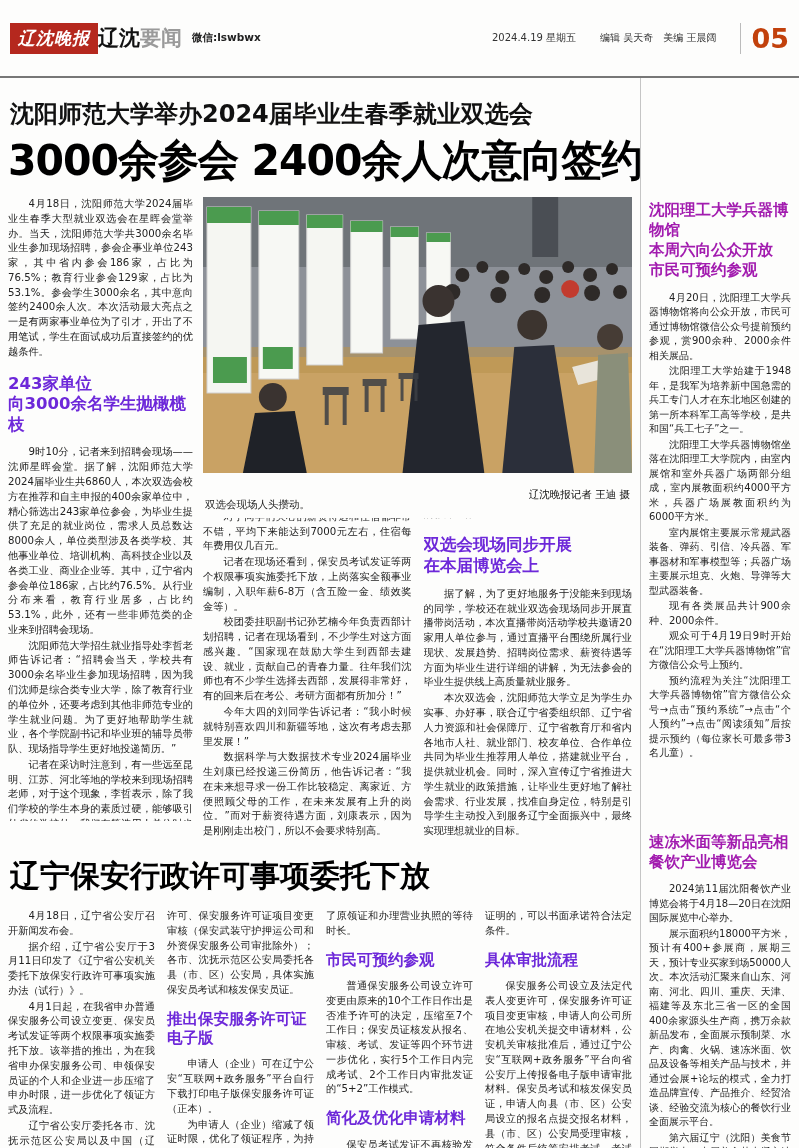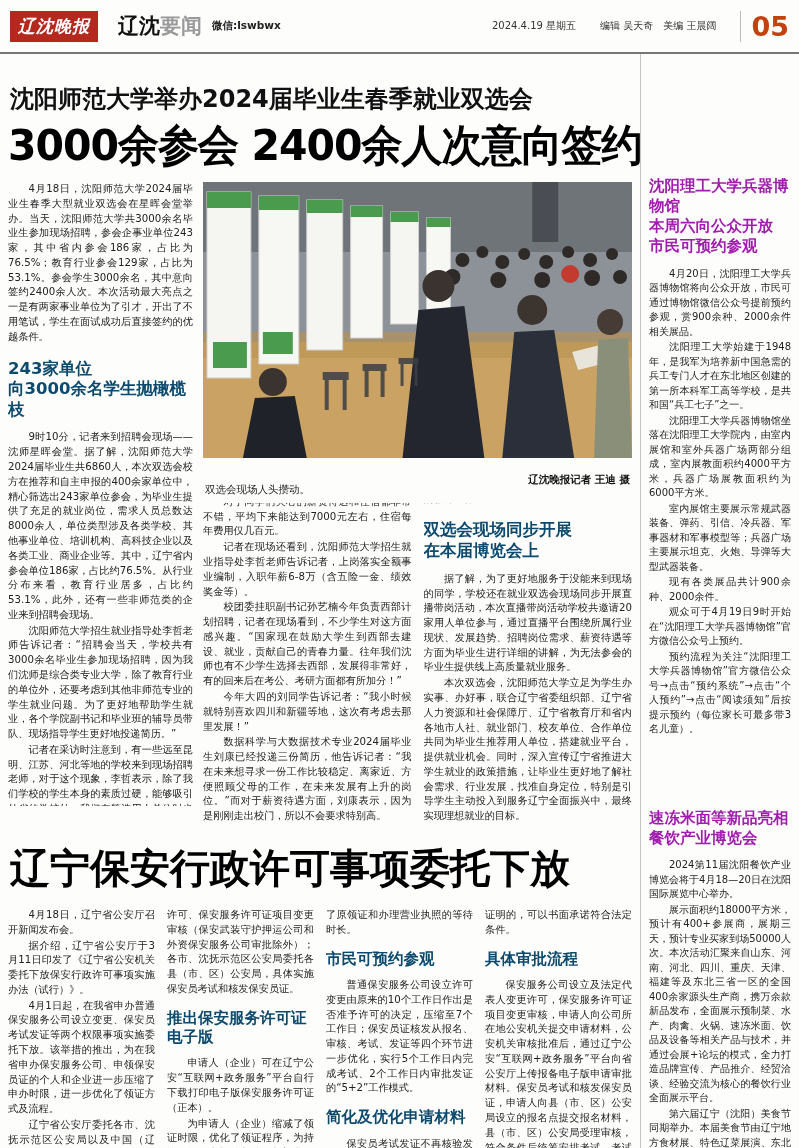--- a/index.html
+++ b/index.html
@@ -1,53 +1,53 @@
 <!DOCTYPE html>
 <html><head>
 <meta charset="utf-8">
 <style>
   html,body{margin:0;padding:0;background:#e8e8e8;}
   .page{position:relative;width:799px;height:1148px;background:#fdfdfc;margin:0 auto;
         font-family:"DejaVu Sans","Liberation Sans",sans-serif;color:#1c1c1c;overflow:hidden;}
   
-  .hdr{height:44px;display:flex;align-items:center;padding:4px 10px;border-bottom:2px solid #777;}
+  .hdr{height:44px;display:flex;align-items:center;padding:16px 10px;border-bottom:2px solid #777;}
   .logo{background:#b5281e;color:#fff;font-weight:bold;font-style:italic;
         font-size:17px;padding:4px 8px;letter-spacing:1px;white-space:nowrap;}
-  .secwrap{margin-left:20px;display:flex;align-items:baseline;}
+  .secwrap{margin-left:0;display:flex;align-items:baseline;}
   .sec-b{font-size:21px;font-weight:900;color:#111;}
   .sec-l{font-size:21px;font-weight:900;color:#9a9a9a;}
   .wechat{font-size:10.5px;font-weight:bold;color:#222;margin-left:10px;text-align:right;}
   .hdr-right{margin-left:auto;display:flex;align-items:center;gap:24px;}
   .hdr-meta{font-size:10px;color:#333;}
   .pageno{font-size:27px;color:#c2410c;font-weight:bold;border-left:1px solid #bbb;padding-left:10px;}
   
   .content{display:flex;padding:0 8px;}
   .main{width:624px;}
   aside{width:151px;border-left:1px solid #c5c5c5;margin-left:8px;padding-left:8px;}
   
-  .kicker{font-size:24px;font-weight:bold;color:#111;margin:29px 0 2px 2px;letter-spacing:0px;white-space:nowrap;}
+  .kicker{font-size:24px;font-weight:bold;color:#111;margin:20px 0 2px 2px;letter-spacing:0px;white-space:nowrap;}
   .headline{font-size:41px;font-weight:900;color:#000;margin:2px 0 10px 0;letter-spacing:-1px;
             transform:scaleY(1.05);transform-origin:left top;white-space:nowrap;}
   
   p.t{font-size:10.2px;line-height:1.45;text-align:justify;text-indent:2em;margin:0 0 1px 0;color:#222;}
-  .h-sec{font-size:16.5px;font-weight:900;color:#0c4a6e;line-height:1.25;margin:14px 0 10px 0;}
+  .h-sec{font-size:16.5px;font-weight:900;color:#6d28d9;line-height:1.25;margin:14px 0 10px 0;}
   .h-sec span{display:block;}
   
   .lead-body{display:flex;gap:10px;}
   .lcol{width:185px;height:624px;overflow:hidden;flex:none;}
   .mid{flex:1;display:flex;flex-direction:column;}
   .photo{width:100%;height:276px;display:block;background:#777;}
   .caprow{display:flex;justify-content:space-between;align-items:center;
           font-size:10.5px;padding:5px 2px 6px 2px;}
   .cap{color:#222;margin-top:20px;}
-  .credit{font-weight:bold;color:#111;text-align:center;}
+  .credit{font-weight:normal;color:#111;text-align:center;}
   .midcols{display:flex;gap:12px;height:322px;overflow:hidden;align-items:flex-end;}
   .midcols>div{width:50%;overflow:hidden;}
   
-  .bigtitle{font-size:40px;font-weight:900;color:#000;margin:16px 0 12px 2px;letter-spacing:0;white-space:nowrap;}
+  .bigtitle{font-size:30px;font-weight:900;color:#000;margin:16px 0 12px 2px;letter-spacing:0;white-space:nowrap;}
   .seccols{column-count:4;column-gap:12px;height:288px;overflow:hidden;}
   .seccols .h-sec{font-size:15.5px;margin:12px 0 9px 0;}
   
   .side-spacer{height:122px;}
   .side-art .h-side{font-size:15.5px;font-weight:900;line-height:1.3;margin:0 0 10px 0;color:#a21caf;}
   .side-art .h-side span{display:block;}
   .side-art p.t{font-size:10px;}
   .museum{height:618px;overflow:hidden;}
   .expo{margin-top:14px;overflow:hidden;}
 </style>
@@ -160,21 +160,21 @@
             </g>
           </svg>
           <div class="caprow">
             <span class="cap">双选会现场人头攒动。</span>
             <span class="credit">辽沈晚报记者 王迪 摄</span>
           </div>
           <div class="midcols">
             <div>
               <p class="t">今年最大的特点是不用笔试，采用面试面谈+考察开展招聘。”</p>
               <p class="t">对于同学们关心的薪资待遇和住宿都非常不错，平均下来能达到7000元左右，住宿每年费用仅几百元。</p>
-              <p class="t">记者在现场还看到，沈阳师范大学招生就业指导处李哲老师告诉记者，上岗落实全额事业编制，入职年薪6-8万（含五险一金、绩效奖金等）。</p>
+              <p class="t">记者在现场还看到，保安员考试发证等两个权限事项实施委托下放，上岗落实全额事业编制，入职年薪6-8万（含五险一金、绩效奖金等）。</p>
               <p class="t">校团委挂职副书记孙艺楠今年负责西部计划招聘，记者在现场看到，不少学生对这方面感兴趣。“国家现在鼓励大学生到西部去建设、就业，贡献自己的青春力量。往年我们沈师也有不少学生选择去西部，发展得非常好，有的回来后在考公、考研方面都有所加分！”</p>
               <p class="t">今年大四的刘同学告诉记者：“我小时候就特别喜欢四川和新疆等地，这次有考虑去那里发展！”</p>
               <p class="t">数据科学与大数据技术专业2024届毕业生刘康已经投递三份简历，他告诉记者：“我在未来想寻求一份工作比较稳定、离家近、方便照顾父母的工作，在未来发展有上升的岗位。”而对于薪资待遇方面，刘康表示，因为是刚刚走出校门，所以不会要求特别高。</p>
 
             </div>
             <div>
               <p class="t" style="text-indent:0">当老师非常感兴趣。她表示：“我本身是学数学的，所以未来想找一份比较稳定并且带编制的教师工作。”</p>
               <div class="h-sec">
                 <span>双选会现场同步开展</span>
                 <span>在本届博览会上</span>

